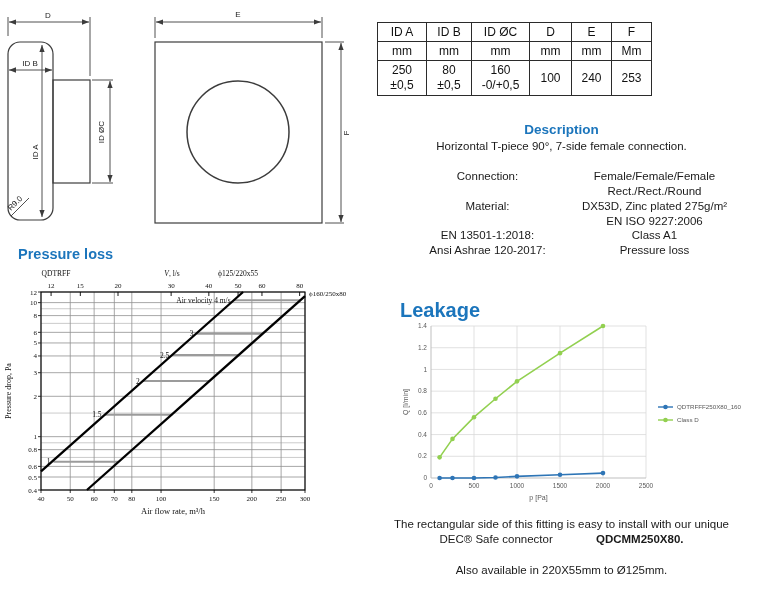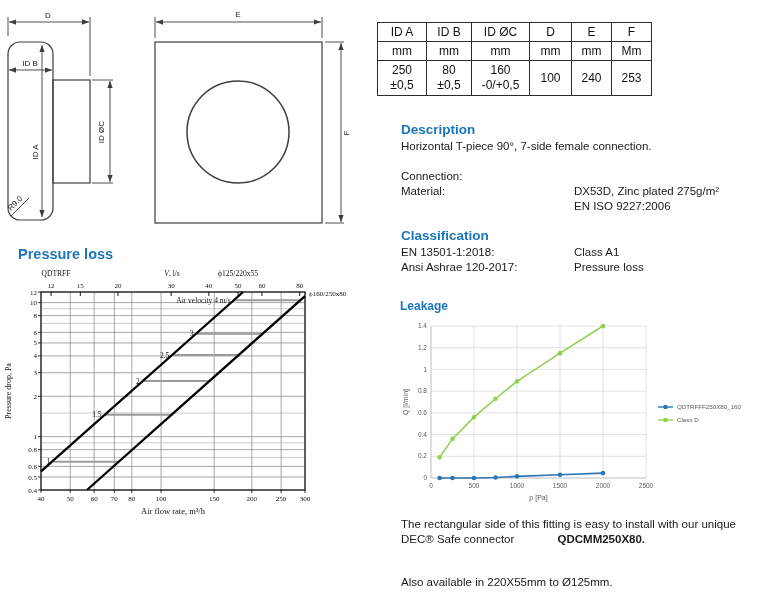--- a/index.html
+++ b/index.html
@@ -7,22 +7,22 @@
         font-family:"Liberation Sans", sans-serif;color:#1a1a1a;}
   .heading{font-weight:bold;color:#1B75BC;font-size:13.5px;margin:0 0 2px 0;}
   .heading.big{font-size:14.5px;}
   .body-text{font-size:11.5px;line-height:15px;}
   
   .dim-table{position:absolute;left:377px;top:22px;border-collapse:collapse;
              font-size:12px;text-align:center;color:#111;}
   .dim-table td{border:1px solid #2b2b2b;padding:1px 3px;line-height:16px;}
   .dim-table tr.values td{white-space:pre-line;line-height:15px;padding:2px 3px;}
   
-  .rcol{position:absolute;left:401px;width:347px;}
-  .kv{display:grid;grid-template-columns:173px 1fr;}
+  .rcol{position:absolute;left:388px;width:347px;text-align:center;}
+  .kv{display:grid;grid-template-columns:173px 1fr;margin-left:13px;}
   .kv .val{white-space:pre-line;}
   
   svg{position:absolute;display:block;}
   svg text{fill:#111;}
   .chart-serif text{font-family:"Liberation Serif", serif;}
   .chart-sans text{font-family:"Liberation Sans", sans-serif;fill:#595959;}
   .drawing text{font-family:"Liberation Sans", sans-serif;font-size:8px;fill:#222;}
   b{font-weight:bold;margin-left:40px;}
 </style>
 </head>
@@ -107,30 +107,31 @@
       <td>253</td>
     </tr>
   </tbody>
     </table>
 
   <div class="rcol body-text" style="top:122px">
     <div class="heading">Description</div>
     <div>Horizontal T-piece 90°, 7-side female connection.</div>
     <div class="kv" style="margin-top:15px">
       <div>Connection:</div>
+      <div class="val">Female/Female/Female
+Rect./Rect./Round</div>
     </div>
     <div class="kv">
       <div>Material:</div>
       <div class="val">DX53D, Zinc plated 275g/m²
 EN ISO 9227:2006</div>
     </div>
   </div>
 
   <div class="rcol body-text" style="top:228px">
-    <div class="heading">Classification</div>
     <div class="kv">
       <div>EN 13501-1:2018:</div>
       <div class="val">Class A1</div>
     </div>
     <div class="kv">
       <div>Ansi Ashrae 120-2017:</div>
       <div class="val">Pressure loss</div>
     </div>
   </div>
 
@@ -242,21 +243,21 @@
       <line x1="41" y1="209.461282105699" x2="243.06853372722475" y2="30" stroke="#000" stroke-width="2.3"></line>
       <line x1="86.94435224031909" y1="228" x2="305" y2="34.016405701141764" stroke="#000" stroke-width="2.3"></line>
       <text x="56" y="14" text-anchor="middle" font-size="7.5">QDTRFF</text>
       <text x="172" y="14" text-anchor="middle" font-size="7.5"><tspan font-style="italic">V</tspan>, l/s</text>
       <text x="238" y="14" text-anchor="middle" font-size="7.5">ϕ125/220x55</text>
       <text x="309" y="34" text-anchor="start" font-size="7">ϕ160/250x80</text>
       <text x="173" y="252" text-anchor="middle" font-size="8.5">Air flow rate, m³/h</text>
       <text x="11" y="129" text-anchor="middle" font-size="8" transform="rotate(-90 11 129)">Pressure drop, Pa</text>
     </svg>
 
-  <div class="heading big" style="position:absolute;left:400px;top:299px;font-size:12px">Leakage</div>
+  <div class="heading big" style="position:absolute;left:400px;top:299px;font-size:20px">Leakage</div>
   <svg id="leakage-chart" class="chart-sans" style="left:400px;top:312px" width="358" height="192" viewBox="0 0 358 192">
       <text x="27" y="168.2" text-anchor="end" font-size="6.5">0</text>
       <line x1="31" y1="144.28571428571428" x2="246" y2="144.28571428571428" stroke="#d9d9d9" stroke-width="0.8"></line>
       <text x="27" y="146.48571428571427" text-anchor="end" font-size="6.5">0.2</text>
       <line x1="31" y1="122.57142857142856" x2="246" y2="122.57142857142856" stroke="#d9d9d9" stroke-width="0.8"></line>
       <text x="27" y="124.77142857142856" text-anchor="end" font-size="6.5">0.4</text>
       <line x1="31" y1="100.85714285714285" x2="246" y2="100.85714285714285" stroke="#d9d9d9" stroke-width="0.8"></line>
       <text x="27" y="103.05714285714285" text-anchor="end" font-size="6.5">0.6</text>
       <line x1="31" y1="79.14285714285712" x2="246" y2="79.14285714285712" stroke="#d9d9d9" stroke-width="0.8"></line>
       <text x="27" y="81.34285714285713" text-anchor="end" font-size="6.5">0.8</text>
@@ -300,16 +301,16 @@
       <text x="277" y="97.2" text-anchor="start" font-size="6.2">QDTRFFF250X80_160</text>
       <line x1="258" y1="108" x2="273" y2="108" stroke="#92D050" stroke-width="1.4"></line>
       <circle cx="265.5" cy="108" r="2.3" fill="#92D050"></circle>
       <text x="277" y="110.2" text-anchor="start" font-size="6.2">Class D</text>
       <text x="138.5" y="188" text-anchor="middle" font-size="7">p [Pa]</text>
       <text x="8" y="90" text-anchor="middle" font-size="7" transform="rotate(-90 8 90)">Q [l/min]</text>
     </svg>
 
   <div class="rcol body-text" style="top:517px">
     <div><span>The rectangular side of this fitting is easy to install with our unique DEC® Safe connector </span><b>QDCMM250X80.</b></div>
-    <div style="margin-top:28px">Also available in 220X55mm to Ø125mm.</div>
+    <div style="margin-top:16px">Also available in 220X55mm to Ø125mm.</div>
   </div>
 
 </div>
 
 </body></html>

